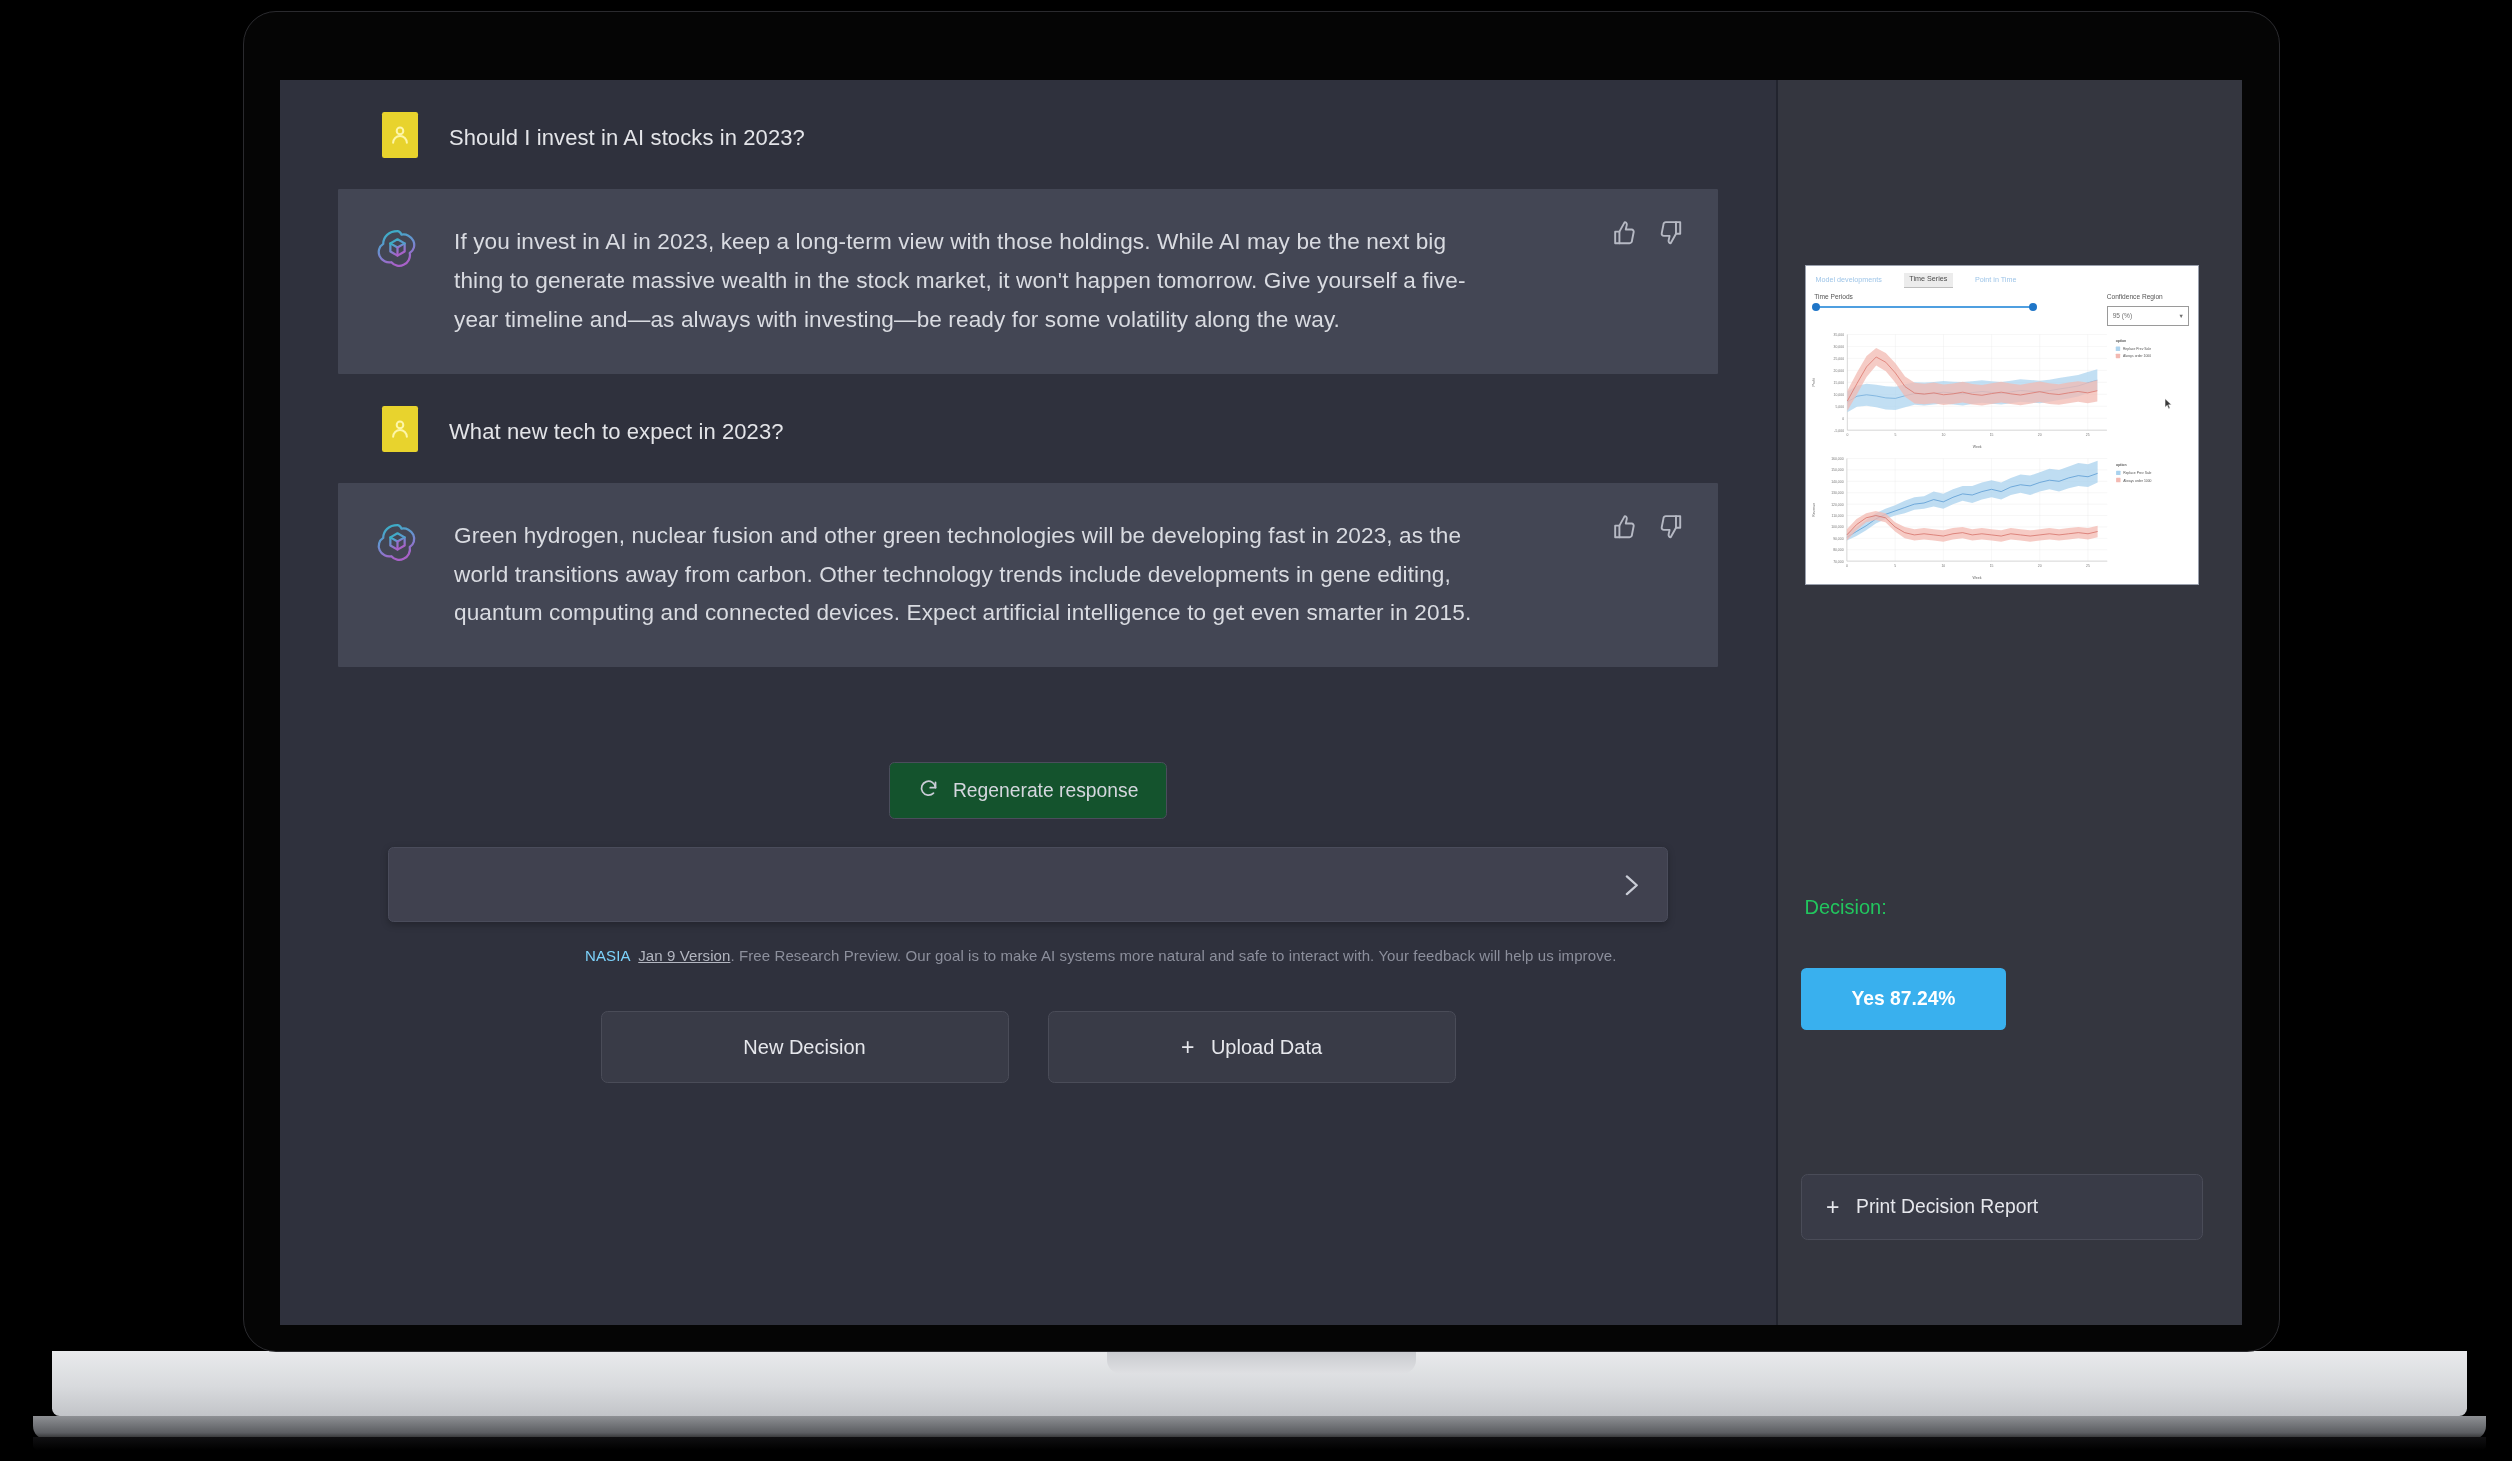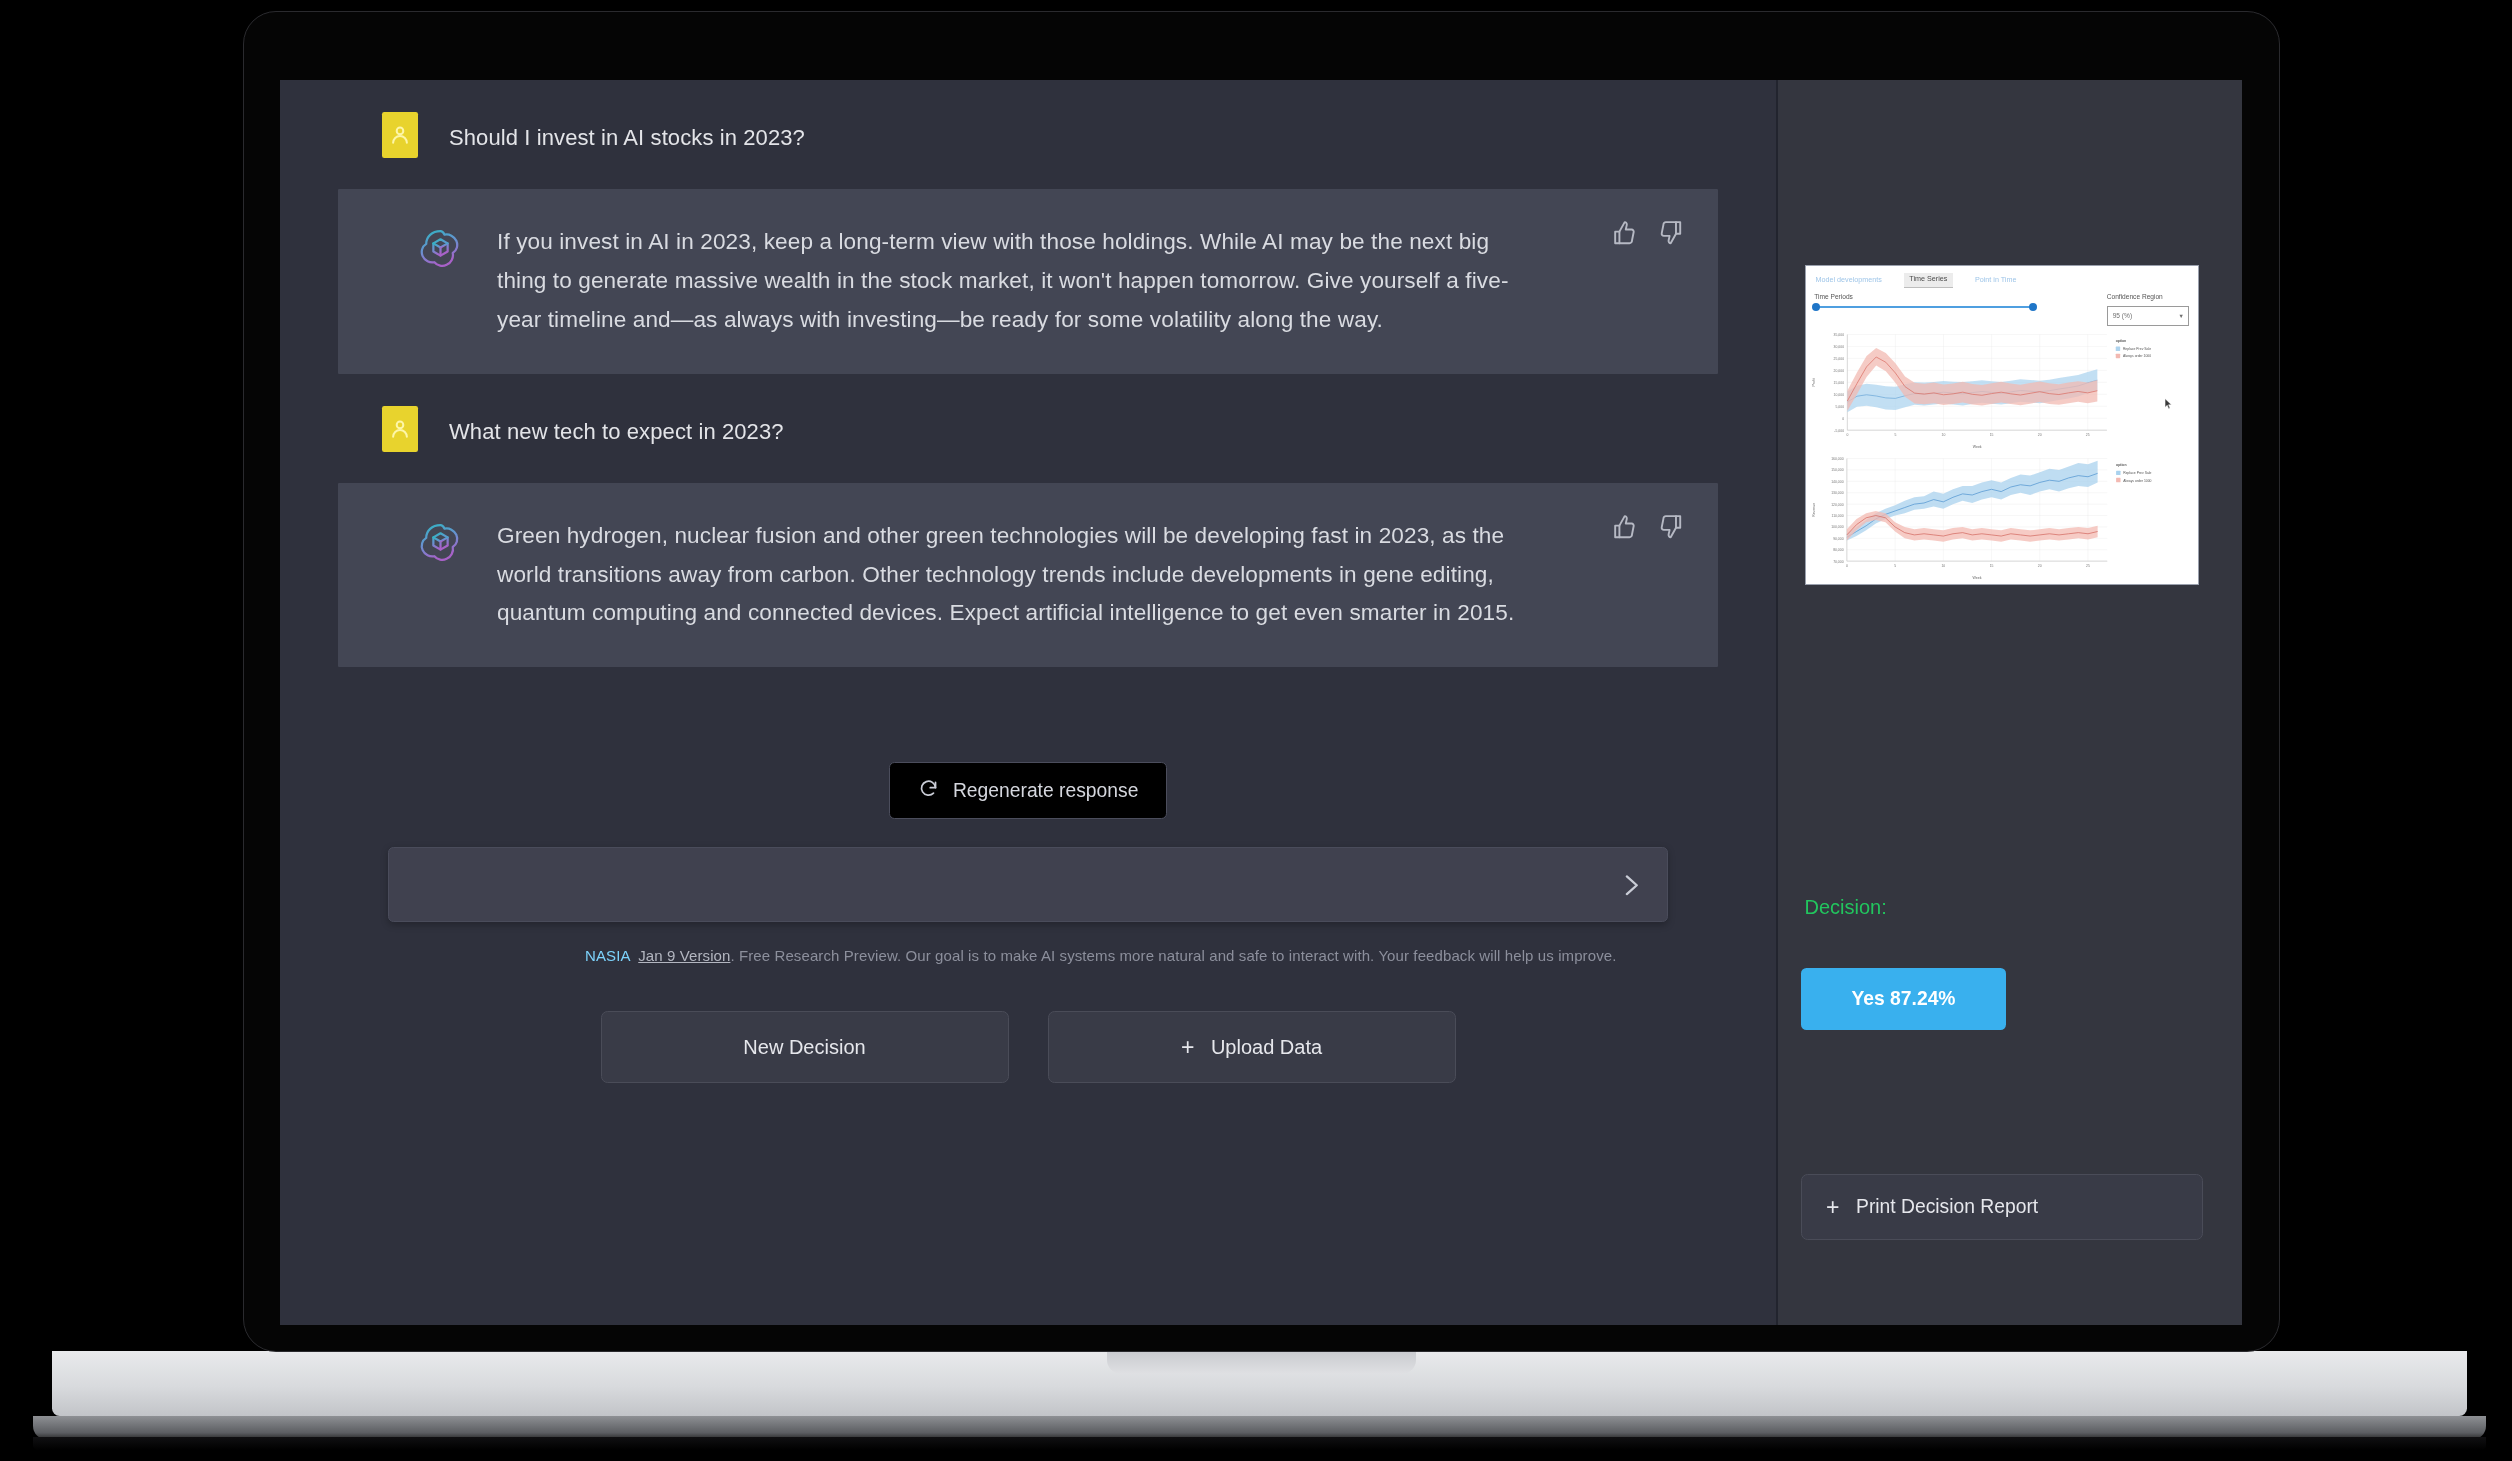--- a/index.html
+++ b/index.html
@@ -104,21 +104,21 @@
     margin-left: 31px;
     margin-top: 7.7px;
     letter-spacing: 0.1px;
   }
 
   .assistant-block {
     position: relative;
     background: #434654;
     margin: 0 auto;
     width: 1380px;
-    padding: 34px 0 34px 77px;
+    padding: 34px 0 34px 34px;
     display: flex;
     align-items: flex-start;
     border-radius: 1.1px;
   }
   .avatar-bot {
     width: 51px; height: 51px; flex: 0 0 auto; margin-top: 1.1px;
   }
   .assistant-text {
     color: #d9dbe1;
     font-size: 22.6px;
@@ -133,21 +133,21 @@
     display: flex; gap: 20px;
   }
   .feedback svg { width: 25.4px; height: 25.4px; }
 
   
   #regen-wrap {
     display: flex; justify-content: center;
     margin-top: 95px;
   }
   #regen-btn {
-    background: #000000;
+    background: #14532d;
     border: 0.6px solid #4b4d5c;
     border-radius: 5.5px;
     color: #d5d7de;
     font-size: 19.3px;
     padding: 14.3px 28px;
     display: flex; align-items: center; gap: 14.3px;
     cursor: pointer;
   }
   #regen-btn svg { width: 21px; height: 21px; }
 

